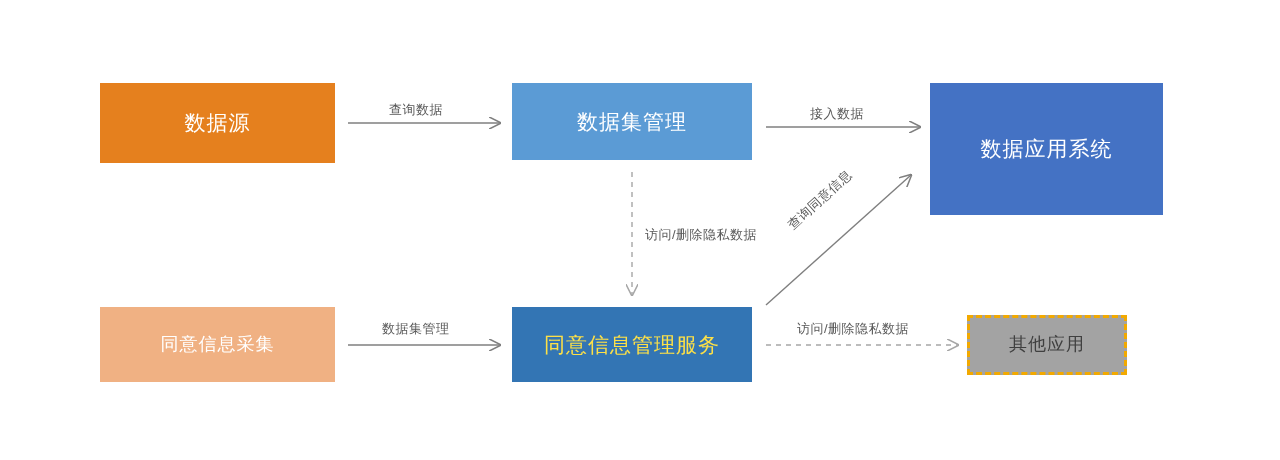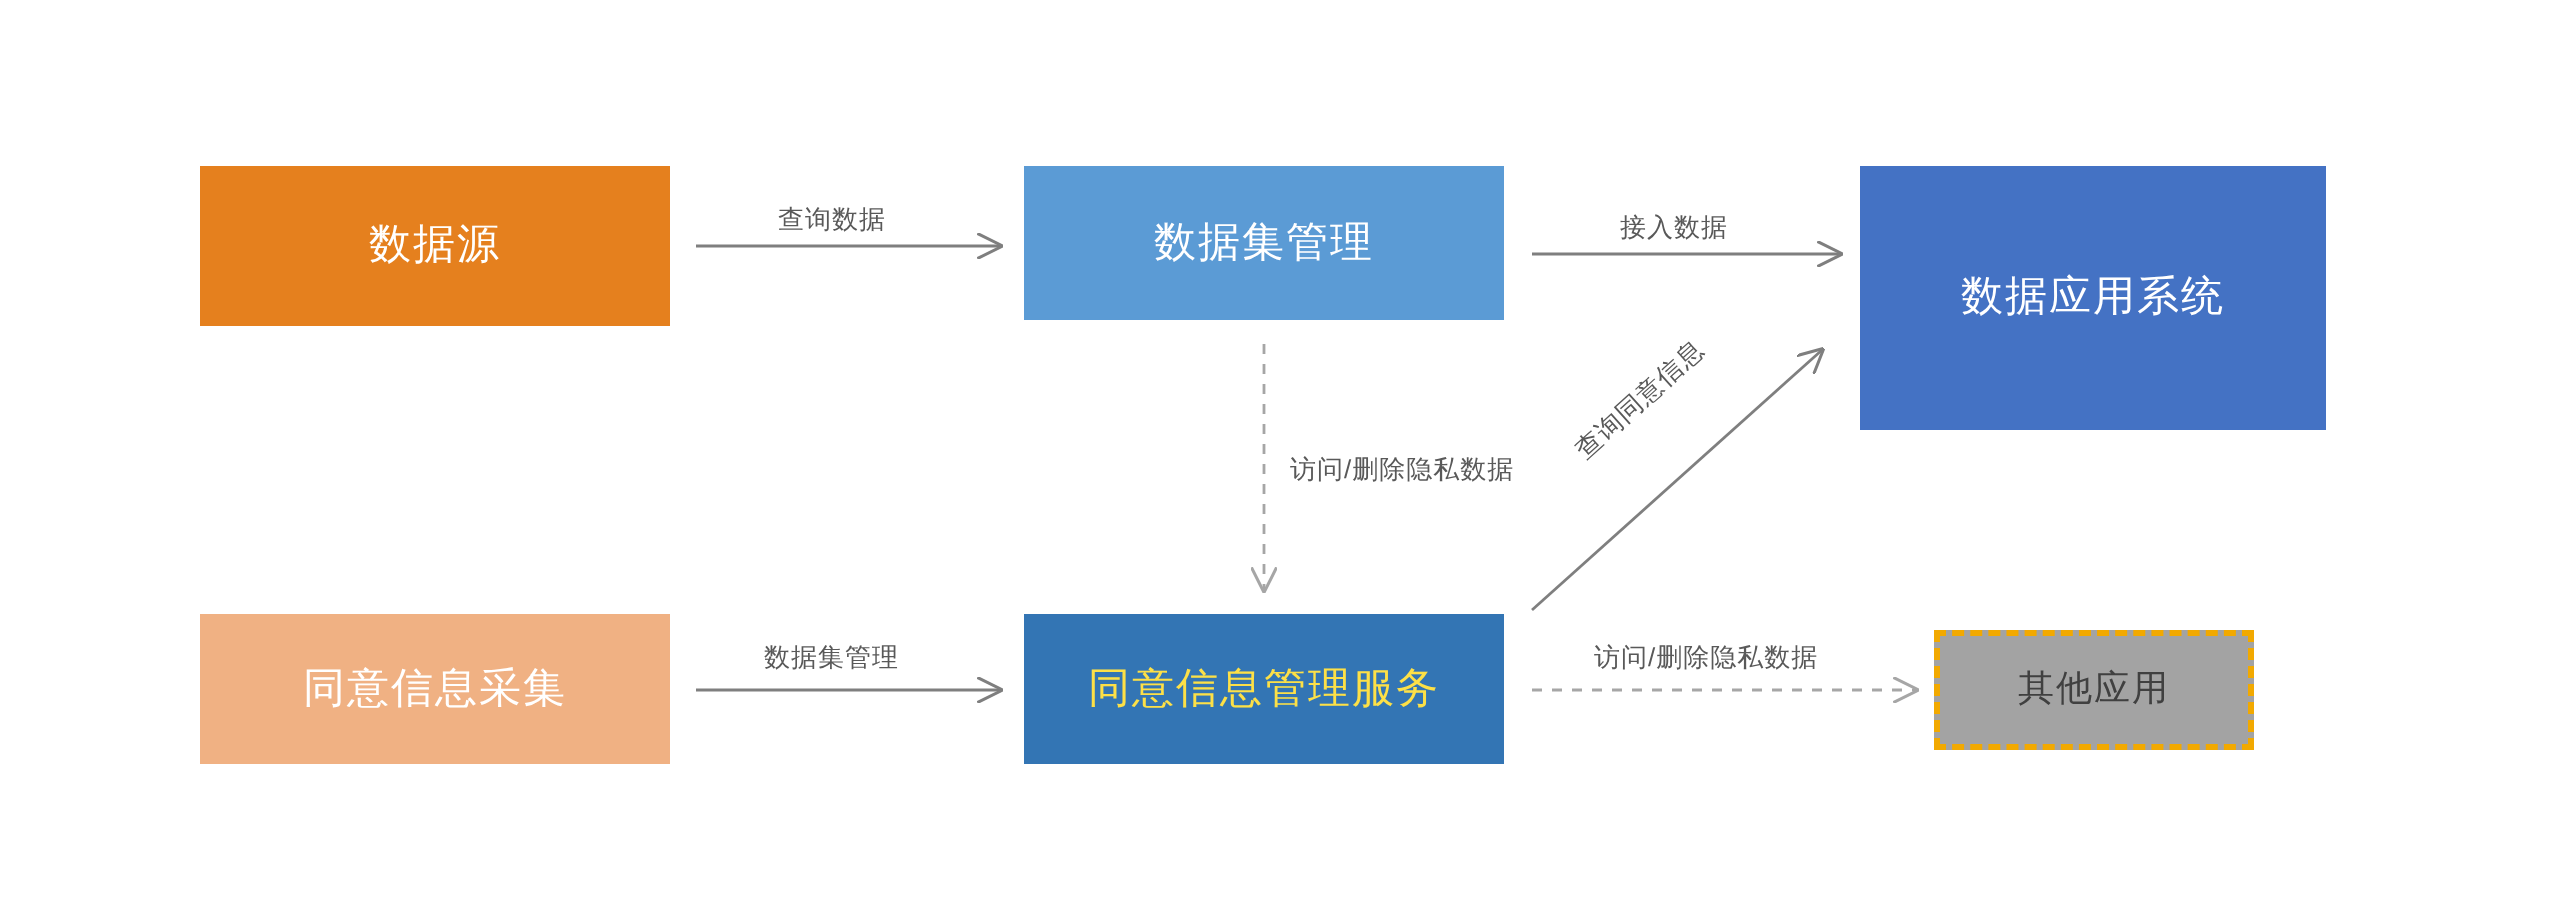--- a/index.html
+++ b/index.html
@@ -48,21 +48,21 @@
   #node-data-app-system {
     left: 930px; top: 83px; width: 233px; height: 132px;
     background: #4472C4;
     color: #ffffff;
     font-size: 21px;
   }
   #node-consent-collect {
     left: 100px; top: 307px; width: 235px; height: 75px;
     background: #F0B183;
     color: #ffffff;
-    font-size: 21px;
+    font-size: 18px;
   }
   #node-consent-service {
     left: 512px; top: 307px; width: 240px; height: 75px;
     background: #3375B4;
     color: #fde047;
     font-size: 21px;
   }
   #node-other-apps {
     left: 967px; top: 315px; width: 160px; height: 60px;
     background: #a3a3a3;

